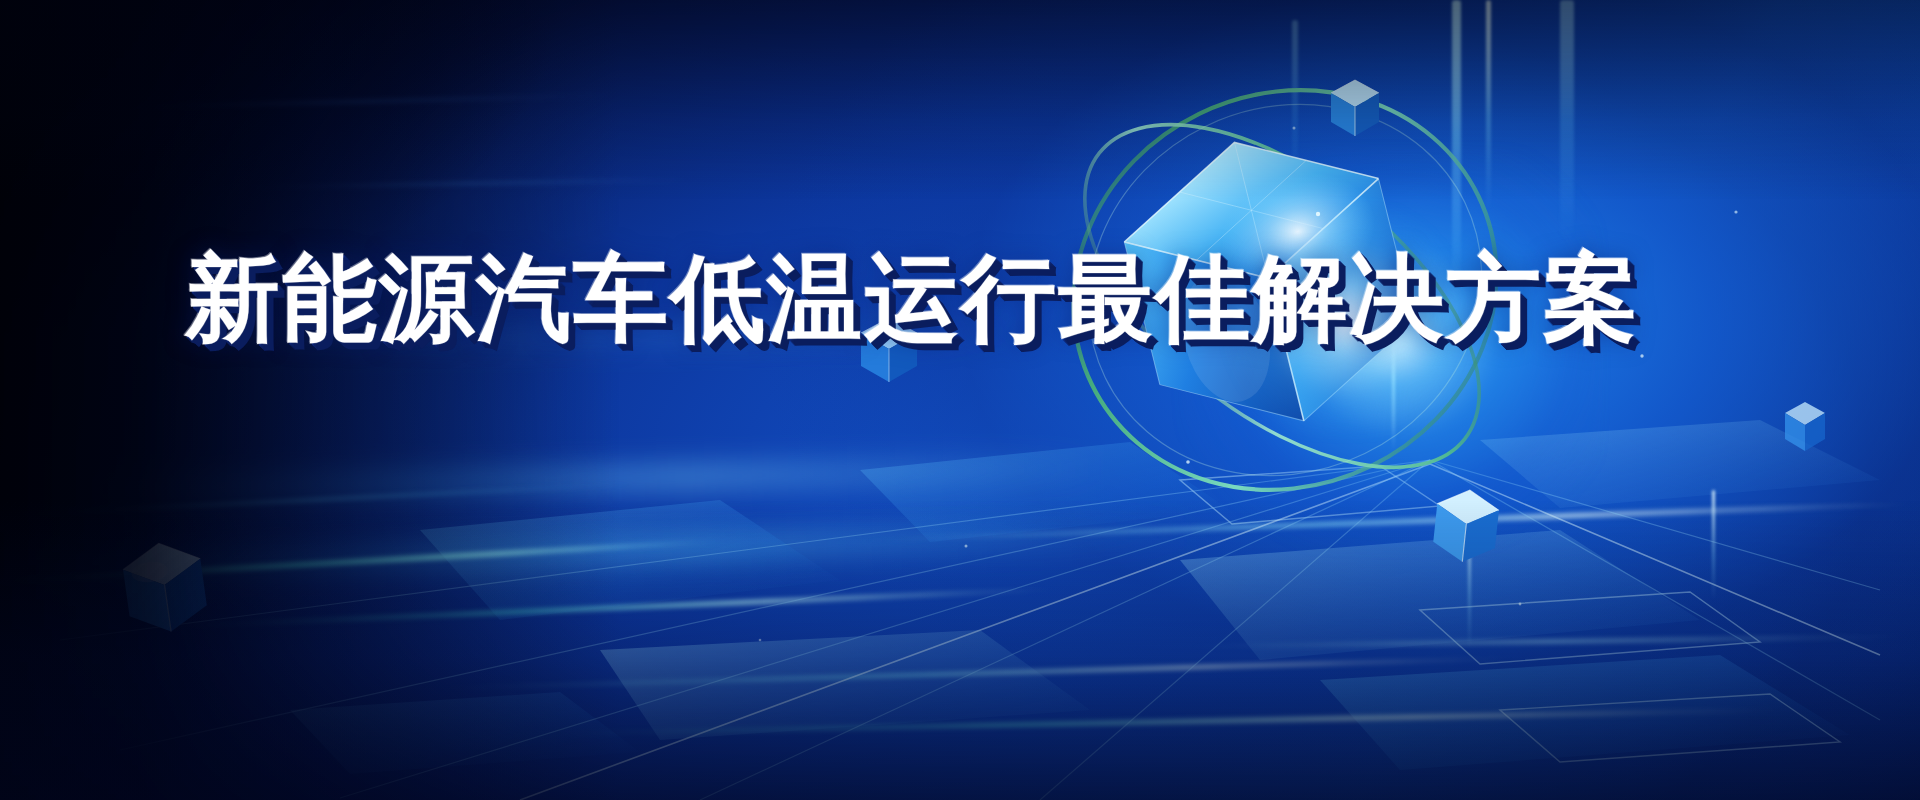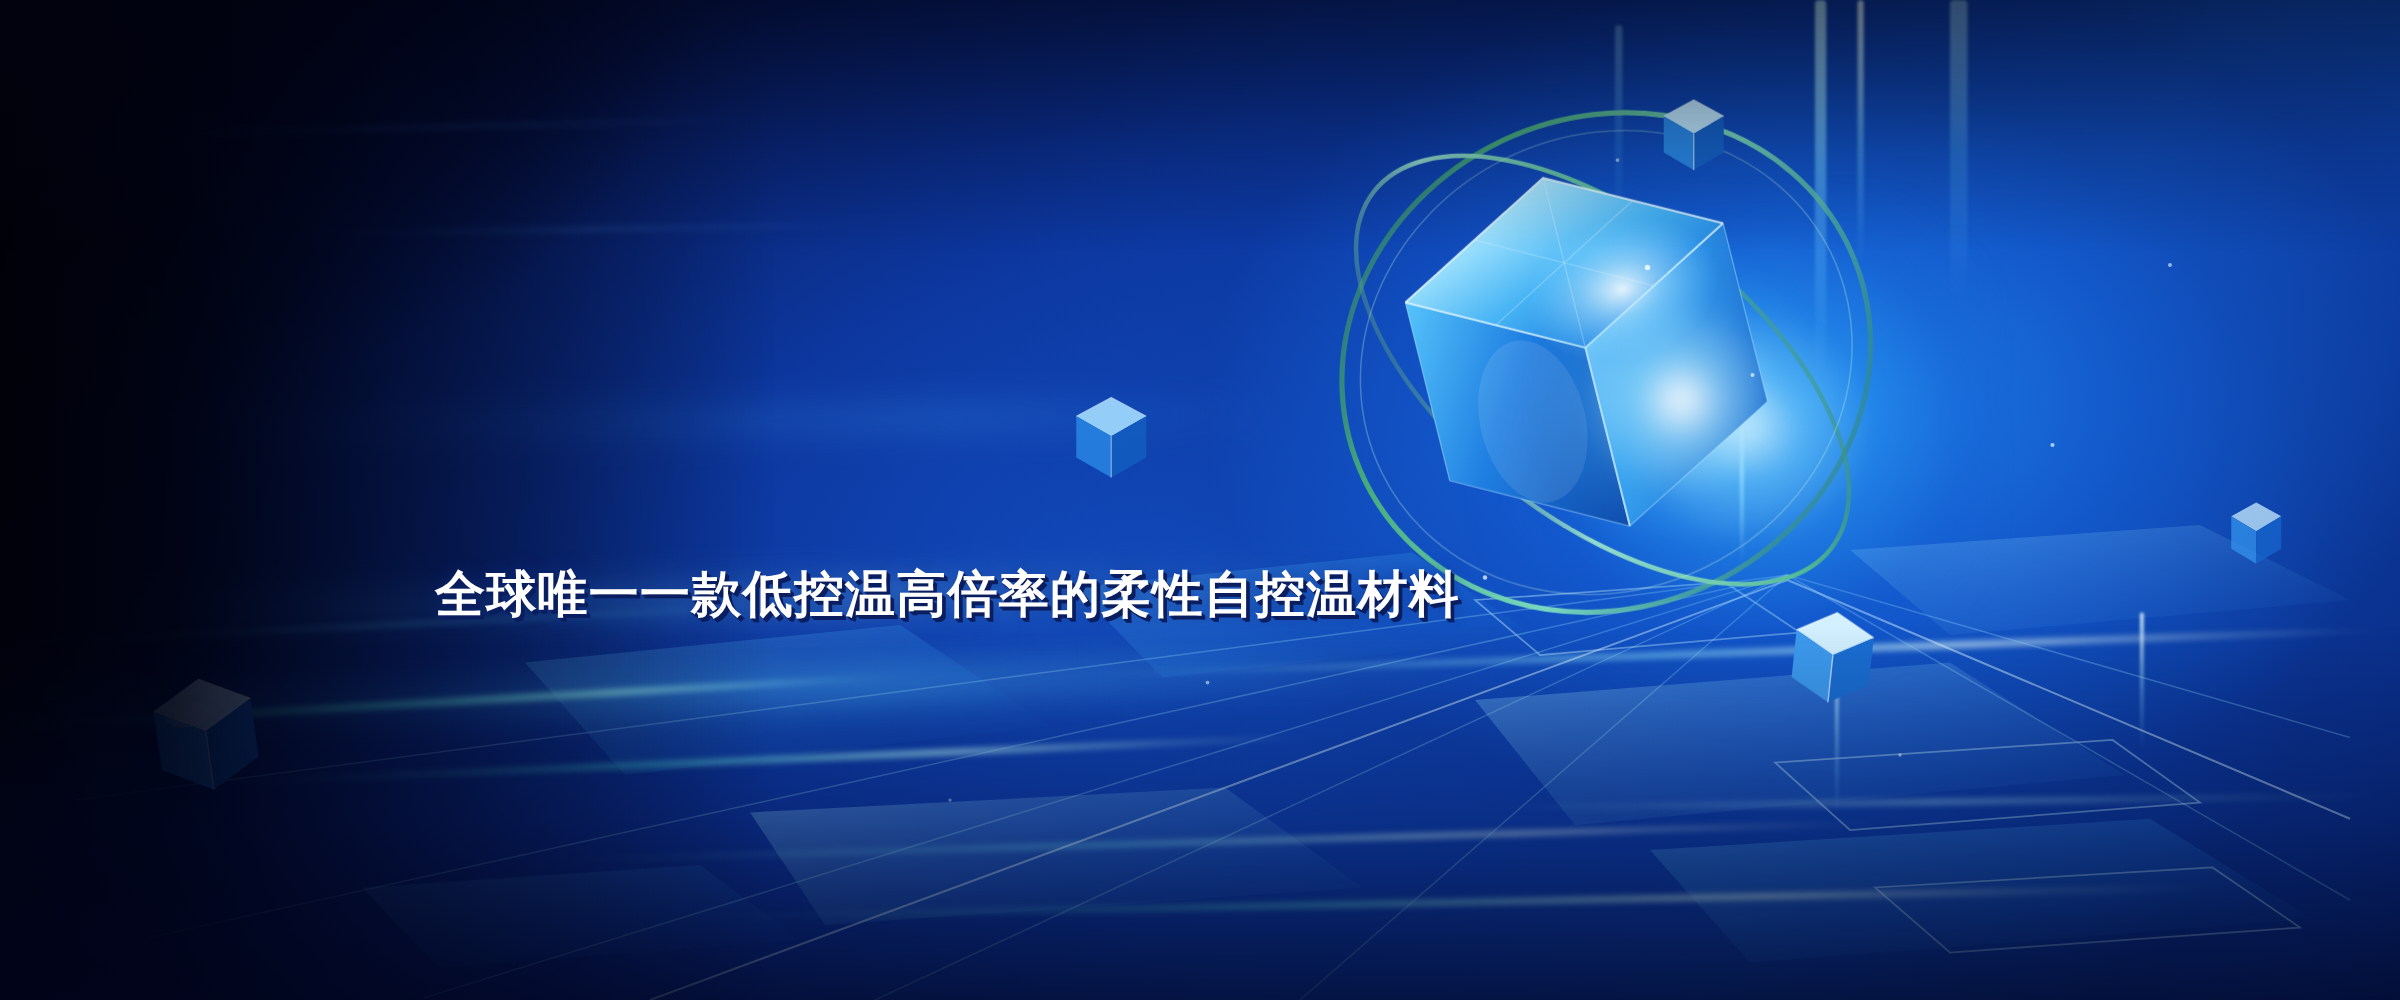--- a/index.html
+++ b/index.html
@@ -373,16 +373,16 @@
       <circle cx="1294" cy="128" r="1.5" opacity="0.55"></circle>
       <circle cx="1736" cy="212" r="1.6" opacity="0.6"></circle>
     </g>
   </svg>
 
   <div class="vig-left"></div>
   <div class="vig-top"></div>
   <div class="vig-bottom"></div>
 
   <div class="text-block">
-    <div class="subtitle">全球唯一一款低控温高倍率的柔性自控温材料</div>
+    <div class="title">新能源汽车低温运行最佳解决方案</div>
   </div>
 
 </div>
 
 </body></html>

